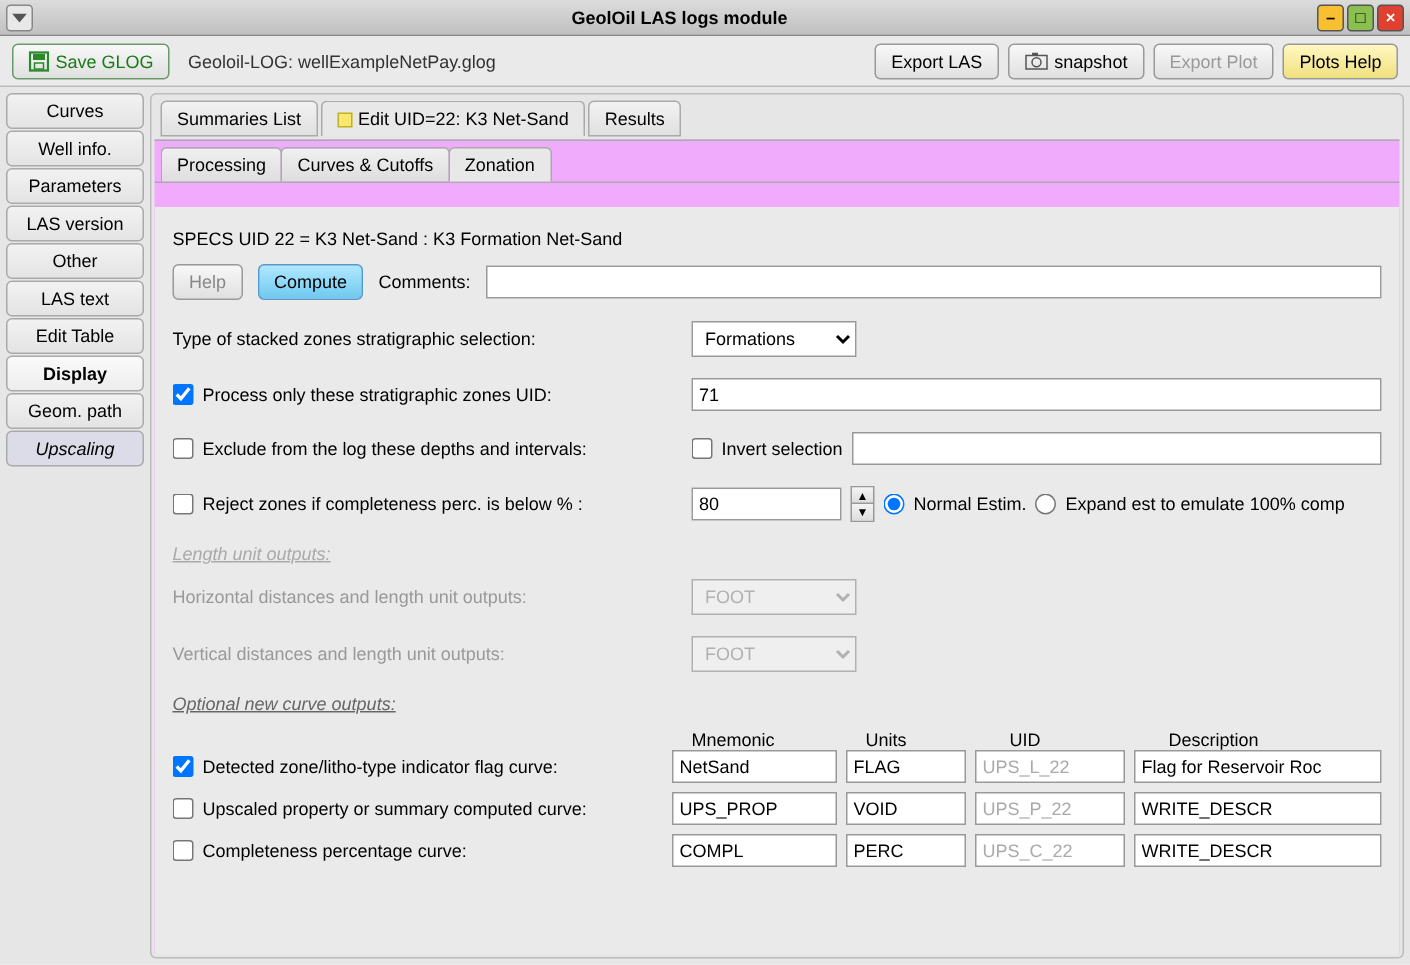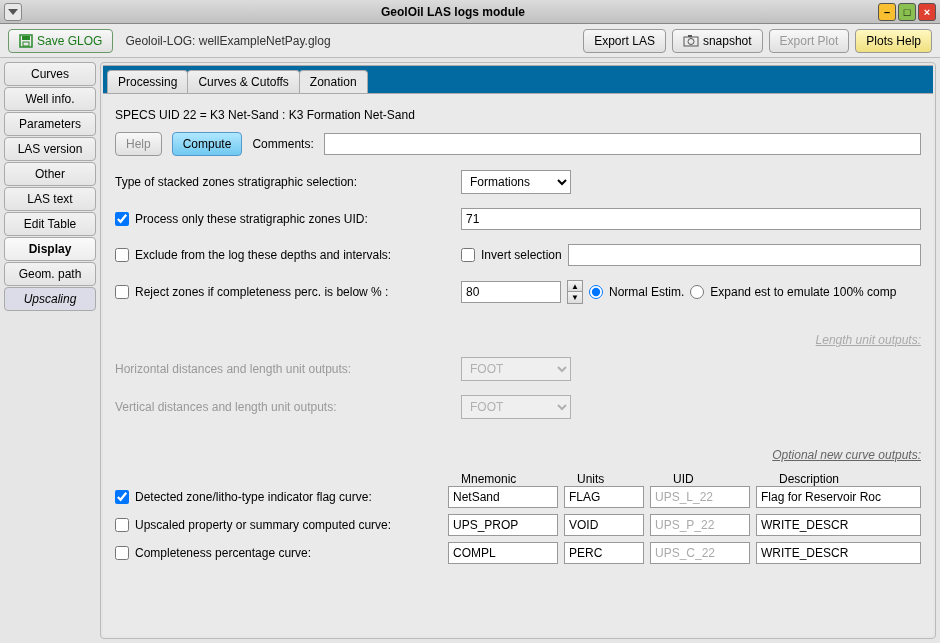--- a/index.html
+++ b/index.html
@@ -28,21 +28,21 @@
 .sidetab.active { font-weight: bold; background: linear-gradient(#fafafa, #ededed); }
 .sidetab.sel { font-style: italic; background: #dcdce8; }
 
 .contentarea { flex: 1; display: flex; flex-direction: column; background: #e6e6e6; border: 1px solid #bbb; border-radius: 4px; padding: 2px; overflow: hidden; }
 
 .tabrow { display: flex; gap: 2px; padding: 2px 4px; align-items: center; }
 .tab { background: linear-gradient(#f2f2f2, #e0e0e0); border: 1px solid #aaa; border-radius: 4px 4px 0 0; padding: 4px 10px; cursor: pointer; }
 .tab.active { background: #e8e8e8; border-bottom-color: #e8e8e8; }
 .tab .sq { display: inline-block; width: 10px; height: 10px; background: #f8e870; border: 1px solid #c0b030; margin-right: 4px; vertical-align: middle; }
 
-.subcontent { flex: 1; border-top: 1px solid #aaa; background: #0369a1; overflow: hidden; display: flex; flex-direction: column; }
+.subcontent { flex: 1; border-top: 1px solid #aaa; background: #f0abfc; overflow: hidden; display: flex; flex-direction: column; gap: 16px; }
 
 .subtabrow { display: flex; gap: 0; padding: 4px 4px 0 4px; border-bottom: 1px solid #aaa; }
 .subtab { background: linear-gradient(#f0f0f0, #dedede); border: 1px solid #aaa; border-bottom: none; border-radius: 4px 4px 0 0; padding: 4px 10px; cursor: pointer; margin-right: -1px; }
 .subtab.active { background: #e8e8e8; position: relative; z-index: 2; }
 
 .scrollarea { flex: 1; overflow-y: scroll; overflow-x: scroll; padding: 8px 12px; background: #eaeaea; }
 
 .specline { padding: 6px 0 10px 0; }
 .btnrow { display: flex; align-items: center; gap: 10px; margin-bottom: 14px; }
 .btnrow .btn.help { color: #888; }
@@ -56,21 +56,21 @@
 .formrow .label.dim { color: #999; }
 .formrow select, .formrow input[type=text] { border: 1px solid #999; padding: 3px 4px; background: #fff; }
 .formrow select.dim, .formrow input.dim { color: #999; background: #f2f2f2; }
 .formrow select { width: 110px; }
 .formrow input.wide { flex: 1; }
 .formrow input.num { width: 100px; }
 
 input[type=checkbox] { width: 14px; height: 14px; }
 input[type=radio] { width: 14px; height: 14px; }
 
-.italic-under { font-style: italic; text-decoration: underline; color: #666; margin: 29px 0 10px 0; display: block; text-align: right; }
+.italic-under { font-style: italic; text-decoration: underline; color: #666; margin: 14px 0 10px 0; display: block; }
 .italic-under.dim { color: #aaa; }
 
 .spinner { display: flex; flex-direction: column; border: 1px solid #999; }
 .spinner .sp { width: 14px; height: 11px; background: linear-gradient(#f4f4f4, #ddd); font-size: 8px; text-align: center; line-height: 11px; cursor: pointer; }
 .spinner .sp:first-child { border-bottom: 1px solid #999; }
 
 .colheaders { display: flex; margin-left: 346px; gap: 6px; margin-bottom: 0; }
 .colheaders span { display: inline-block; }
 .colheaders .c1 { width: 110px; }
 .colheaders .c2 { width: 90px; }
@@ -138,20 +138,25 @@
     <div class="sidetab">LAS version</div>
     <div class="sidetab">Other</div>
     <div class="sidetab">LAS text</div>
     <div class="sidetab">Edit Table</div>
     <div class="sidetab active">Display</div>
     <div class="sidetab">Geom. path</div>
     <div class="sidetab sel">Upscaling</div>
   </div>
 
   <div class="contentarea">
+    <div class="tabrow">
+      <div class="tab">Summaries List</div>
+      <div class="tab active"><span class="sq"></span><span>Edit UID=22: K3 Net-Sand</span></div>
+      <div class="tab">Results</div>
+    </div>
 
     <div class="subcontent">
       <div class="subtabrow">
         <div class="subtab">Processing</div>
         <div class="subtab">Curves &amp; Cutoffs</div>
         <div class="subtab active">Zonation</div>
       </div>
 
       <div class="scrollarea">
         <div class="specline">SPECS UID 22 = K3 Net-Sand : K3 Formation Net-Sand</div>

